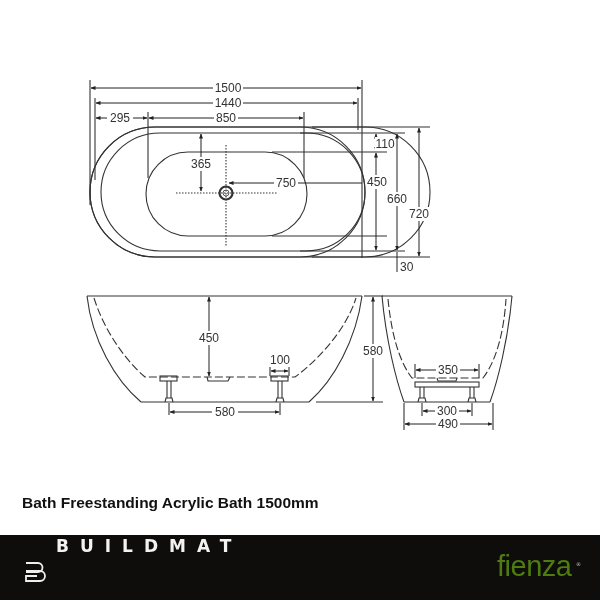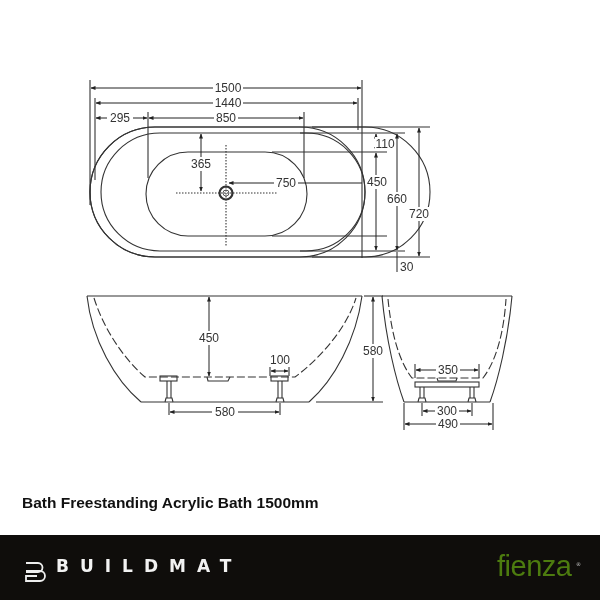--- a/index.html
+++ b/index.html
@@ -2,21 +2,21 @@
 <html><head>
 <meta charset="utf-8">
 <style>
   html, body { margin:0; padding:0; }
   body { width:600px; height:600px; background:#ffffff; position:relative; overflow:hidden; font-family:"DejaVu Sans", sans-serif; }
   #drawing { position:absolute; left:0; top:0; width:600px; height:490px; }
   .dim { font-family:"Liberation Sans", "DejaVu Sans", sans-serif; font-size:12px; fill:#333; }
   .title { position:absolute; left:22px; top:494px; font-family:"Liberation Sans", sans-serif; font-weight:bold; font-size:15.5px; color:#111; letter-spacing:0px; }
   .footer { position:absolute; left:0; top:535px; width:600px; height:65px; background:#0f0d0b; }
   .bm-logo { position:absolute; left:24px; top:561px; width:24px; height:21px; }
-  .bm-text { position:absolute; left:56px; top:556px; font-family:"DejaVu Sans", sans-serif; font-weight:bold; font-size:17px; letter-spacing:11px; color:#f2f2f2; }
+  .bm-text { position:absolute; left:56px; top:536px; font-family:"DejaVu Sans", sans-serif; font-weight:bold; font-size:17px; letter-spacing:11px; color:#f2f2f2; }
   .fienza { position:absolute; left:497px; top:550px; font-family:Liberation Sans, sans-serif; font-size:29px; color:#4d7c0f; letter-spacing:-0.5px; }
   .fienza-reg { position:absolute; left:576px; top:561px; font-size:5px; color:#ccc; }
 </style>
 </head>
 <body>
 
 <svg id="drawing" viewBox="0 0 600 490" xmlns="http://www.w3.org/2000/svg">
   <defs>
     <marker id="arr" viewBox="0 0 10 10" refX="9" refY="5" markerWidth="5" markerHeight="5" orient="auto-start-reverse">
       <path d="M0,1 L10,5 L0,9 z" fill="#222"></path>

